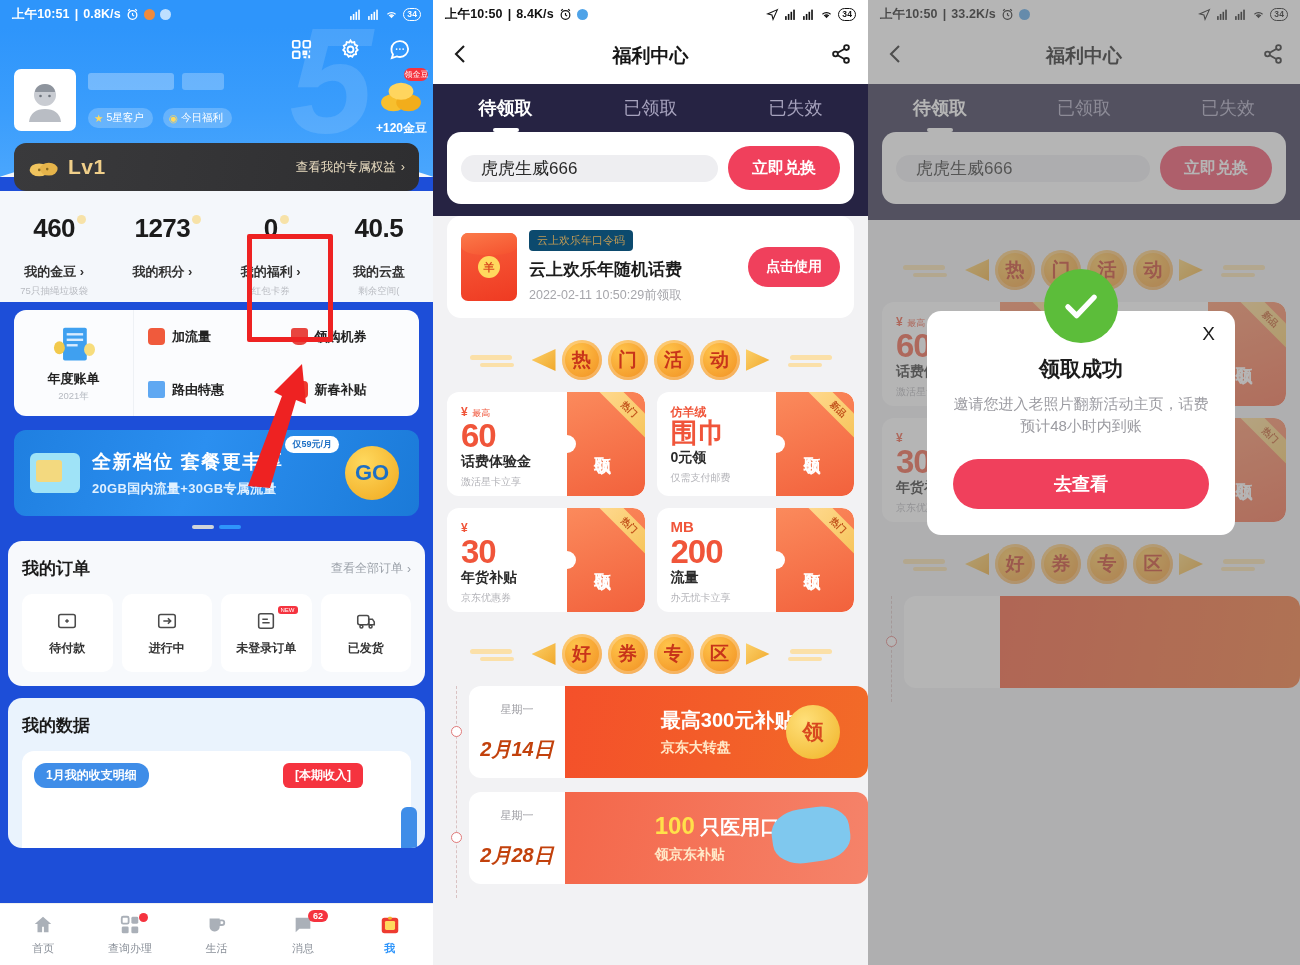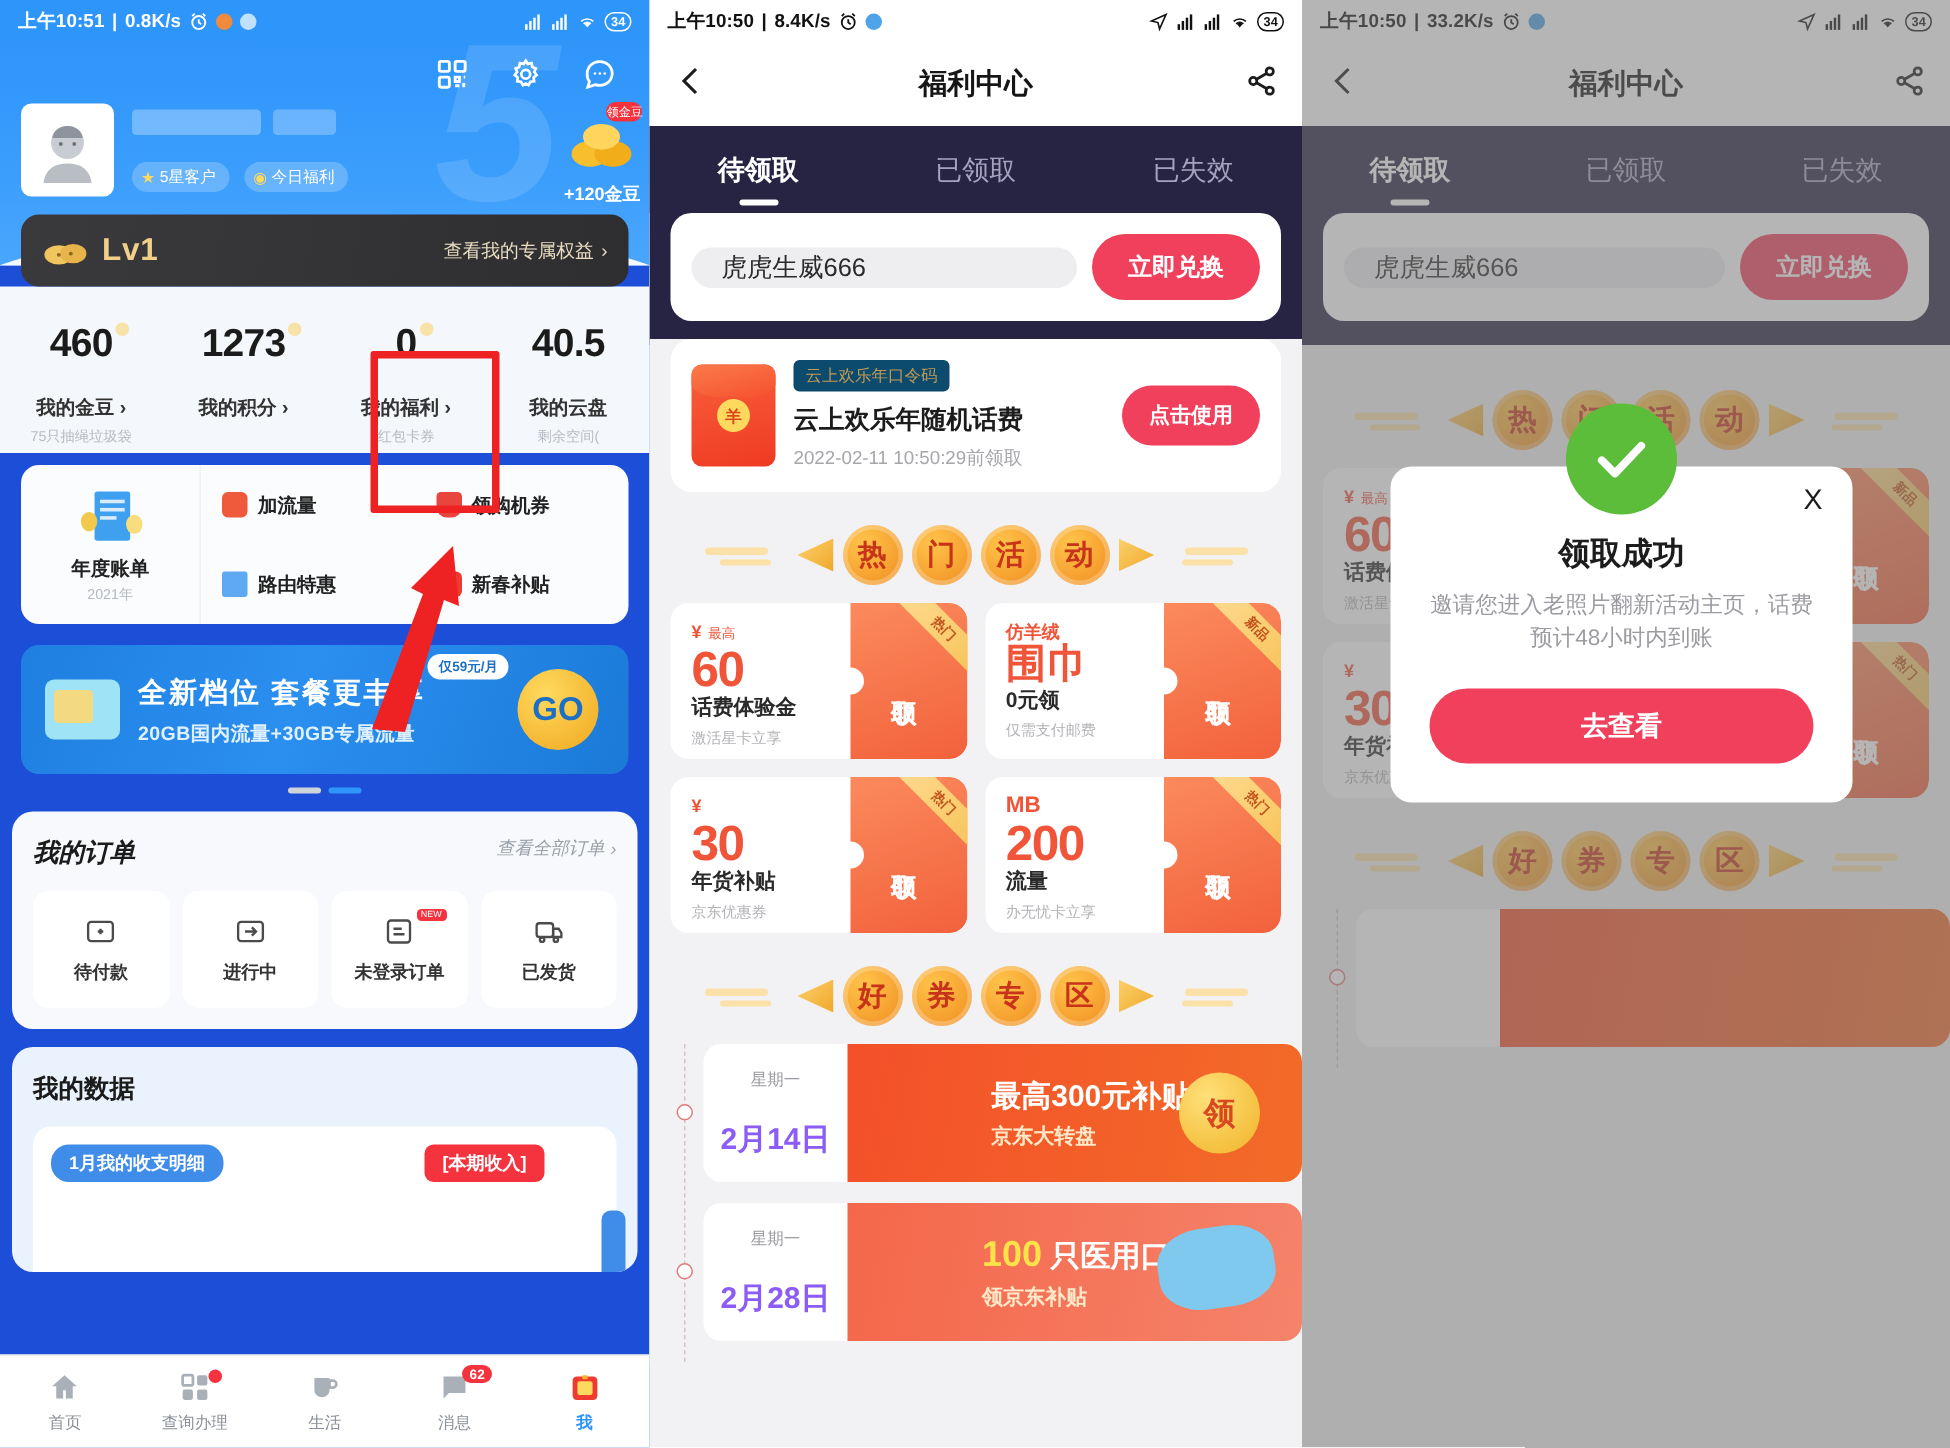--- a/index.html
+++ b/index.html
@@ -119,21 +119,21 @@
     position:absolute; right:80px; top:6px; background:#fff; color:#1d6fc4;
     font-size:9px; font-weight:bold; padding:2px 7px; border-radius:9px;
   }
   .dots { display:flex; gap:5px; justify-content:center; margin-top:9px; }
   .dot { width:22px;height:4px;border-radius:2px;background:#cfd4da;}
   .dot.on { background:#2e95fb; }
 
   .p1-card {
     margin:12px 8px 0 8px; background:#f7f9fc; border-radius:14px; padding:16px 14px 14px 14px;
   }
-  .card-head { display:flex; align-items:flex-start; justify-content:space-between;font-style:italic; }
+  .card-head { display:flex; align-items:center; justify-content:space-between; }
   .card-title { font-size:17px; font-weight:bold; color:#1b1b1b; }
   .card-more { font-size:12px; color:#9aa0a8; display:flex; align-items:center; gap:4px;}
   .order-grid { display:flex; gap:9px; margin-top:14px; }
   .order-cell {
     flex:1; background:#fff; border-radius:10px; height:78px;
     display:flex; flex-direction:column; align-items:center; justify-content:center; gap:8px;
     position:relative;
   }
   .order-cell .olbl { font-size:12px; color:#333; font-weight:bold;}
   .order-badge{ position:absolute; right:14px; top:12px; background:#f5333f; color:#fff; font-size:6px;
@@ -167,21 +167,21 @@
   .anno-arrow { position:absolute; left:230px; top:300px; z-index:29; pointer-events:none;}
 
   
   .navbar {
     height:56px; background:#fff; display:flex; align-items:center; padding:0 16px; position:relative;
   }
   .nav-title { position:absolute; left:0; right:0; text-align:center; font-size:19px; font-weight:bold; color:#161616;}
   .nav-btn { z-index:2; cursor:pointer; }
   .nav-share { margin-left:auto; z-index:2; }
 
-  .tabsbar { background:#262343; height:58px; display:flex; align-items:center; }
+  .tabsbar { background:#262343; height:48px; display:flex; align-items:center; }
   .wtab { flex:1; text-align:center; position:relative; font-size:18px; color:#a6a2bd; }
   .wtab.on { color:#fff; font-weight:bold; }
   .wtab.on::after {
     content:""; position:absolute; left:50%; transform:translateX(-50%); bottom:-12px;
     width:26px; height:4px; border-radius:2px; background:#fff;
   }
   .welfare-body { background:#262343; padding-bottom:2px; }
   .redeem-card {
     background:#fff; margin:0 14px; border-radius:14px; padding:14px; display:flex; align-items:center; gap:10px;
   }
@@ -263,21 +263,21 @@
   .tl-rail::before{content:"";position:absolute;left:9px;top:0;bottom:0;width:1px;
     border-left:1px dashed #d9c2c2;}
   .tl-dot{position:absolute;left:4px;width:11px;height:11px;border-radius:50%;
     background:#fff;border:1.5px solid #e07a7a;}
   .tl-items { flex:1; }
   .tl-row {
     background:#fff; border-radius:12px; margin-bottom:14px; height:92px; display:flex; overflow:hidden;
   }
   .tl-date { width:96px; display:flex; flex-direction:column; align-items:center; justify-content:center; flex:none;}
   .tl-week { font-size:11px; color:#9b9ba1; }
-  .tl-day { font-size:20px; font-weight:bold; color:#8b5cf6; margin-top:19px;}
+  .tl-day { font-size:20px; font-weight:bold; color:#c2410c; margin-top:19px;font-style:italic;}
   .tl-img { flex:1; position:relative; display:flex; align-items:center; overflow:hidden;justify-content:center; }
   .tl-img.a { background:linear-gradient(100deg,#f4502a,#f26b28); }
   .tl-img.b { background:linear-gradient(100deg,#f4674a,#f5836a); }
   .tl-h1 { color:#fff; font-size:20px; font-weight:bold; margin-left:22px; }
   .tl-h2 { color:#ffe9c8; font-size:14px; font-weight:bold; margin-left:22px; margin-top:5px;}
   .tl-h1b { color:#ffe14a; font-size:24px; font-weight:bold; }
   .tl-coin {
     position:absolute; right:28px; top:50%; transform:translateY(-50%);
     width:54px;height:54px;border-radius:50%;
     background:radial-gradient(circle at 35% 30%,#ffe07a,#f0b327);

